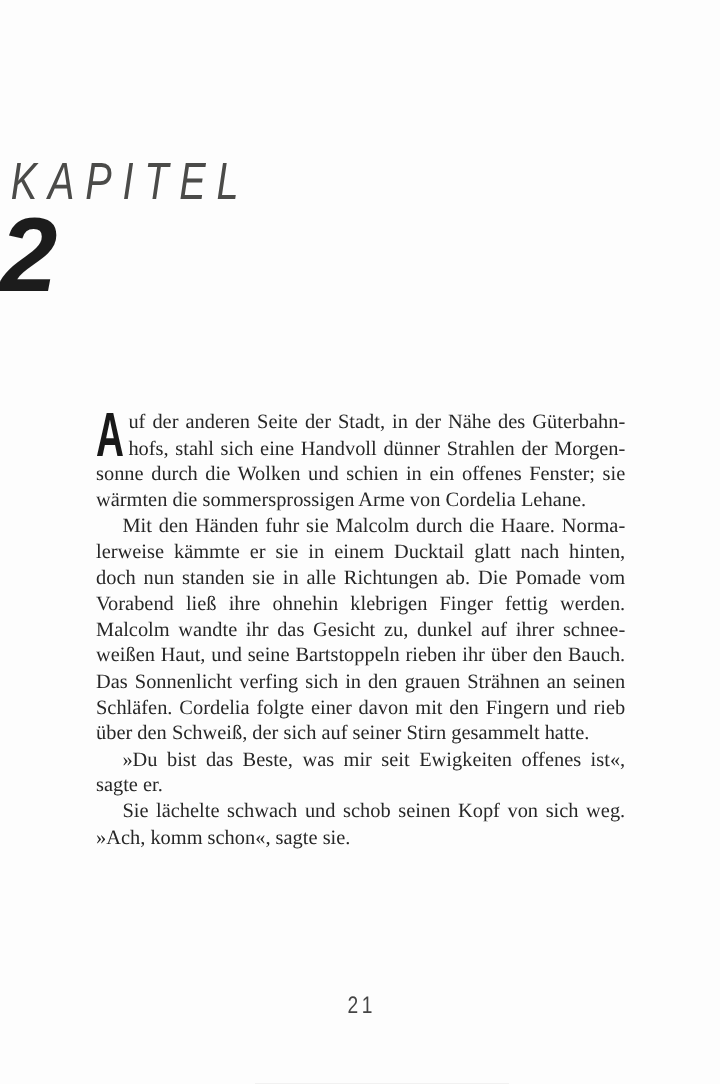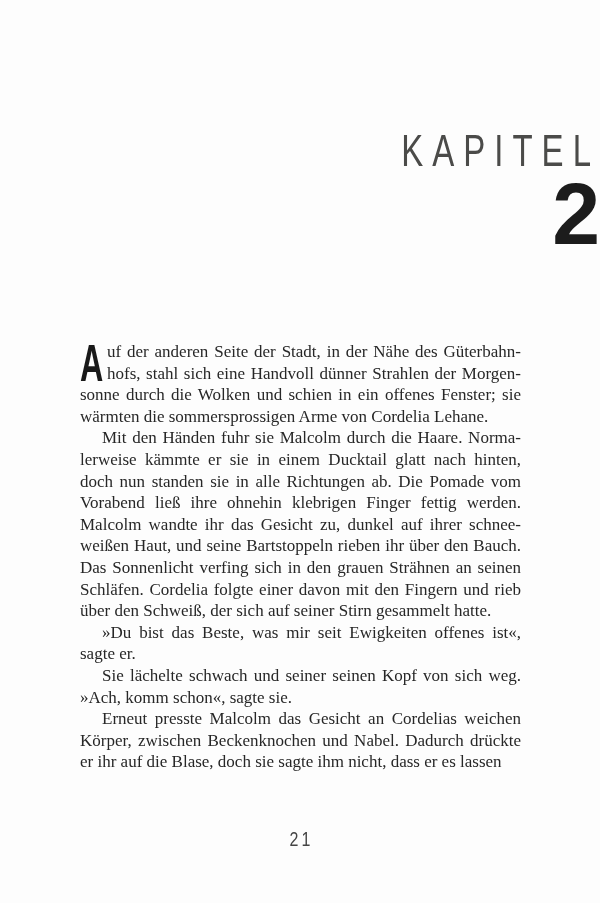--- a/index.html
+++ b/index.html
@@ -15,21 +15,22 @@
     background: #fdfdfd;
     overflow: hidden;
     font-family: "Liberation Serif", serif;
   }
   
   .chapter-heading {
     position: absolute;
     top: 126px;
     left: 0;
     width: 100%;
-    text-align: right;
+    text-align: left;
+    font-style: italic;
   }
   .chapter-label {
     display: inline-block;
     font-family: "Liberation Sans", sans-serif;
     font-size: 33px;
     font-weight: 400;
     letter-spacing: 9px;
     text-indent: 9px; 
     color: #4b4b49;
     transform: scaleY(1.32);
@@ -100,19 +101,18 @@
 
   <div class="chapter-heading">
     <div class="chapter-label">KAPITEL</div>
     <div class="chapter-number">2</div>
   </div>
 
   <div class="body-text">
     <p class="first"><span class="dropcap">A</span><span>uf der anderen Seite der Stadt, in der Nähe des Güterbahn­hofs, stahl sich eine Handvoll dünner Strahlen der Morgen­sonne durch die Wolken und schien in ein offenes Fenster; sie wärmten die sommer­sprossigen Arme von Cordelia Lehane.</span></p>
     <p>Mit den Händen fuhr sie Malcolm durch die Haare. Norma­lerweise kämmte er sie in einem Ducktail glatt nach hinten, doch nun standen sie in alle Richtungen ab. Die Pomade vom Vorabend ließ ihre ohnehin klebrigen Finger fettig werden. Malcolm wandte ihr das Gesicht zu, dunkel auf ihrer schnee­weißen Haut, und seine Bartstoppeln rieben ihr über den Bauch. Das Sonnenlicht verfing sich in den grauen Strähnen an seinen Schläfen. Cordelia folgte einer davon mit den Fingern und rieb über den Schweiß, der sich auf seiner Stirn gesammelt hatte.</p>
     <p>»Du bist das Beste, was mir seit Ewigkeiten offenes ist«, sagte er.</p>
-    <p>Sie lächelte schwach und seiner seinen Kopf von sich weg. »Ach, komm schon«, sagte sie.</p>
-    <p>Erneut presste Malcolm das Gesicht an Cordelias weichen Körper, zwischen Beckenknochen und Nabel. Dadurch drückte er ihr auf die Blase, doch sie sagte ihm nicht, dass er es lassen</p>
+    <p>Sie lächelte schwach und schob seinen Kopf von sich weg. »Ach, komm schon«, sagte sie.</p>
   </div>
 
   <div class="page-number">21</div>
 
 </div>
 
 </body></html>

